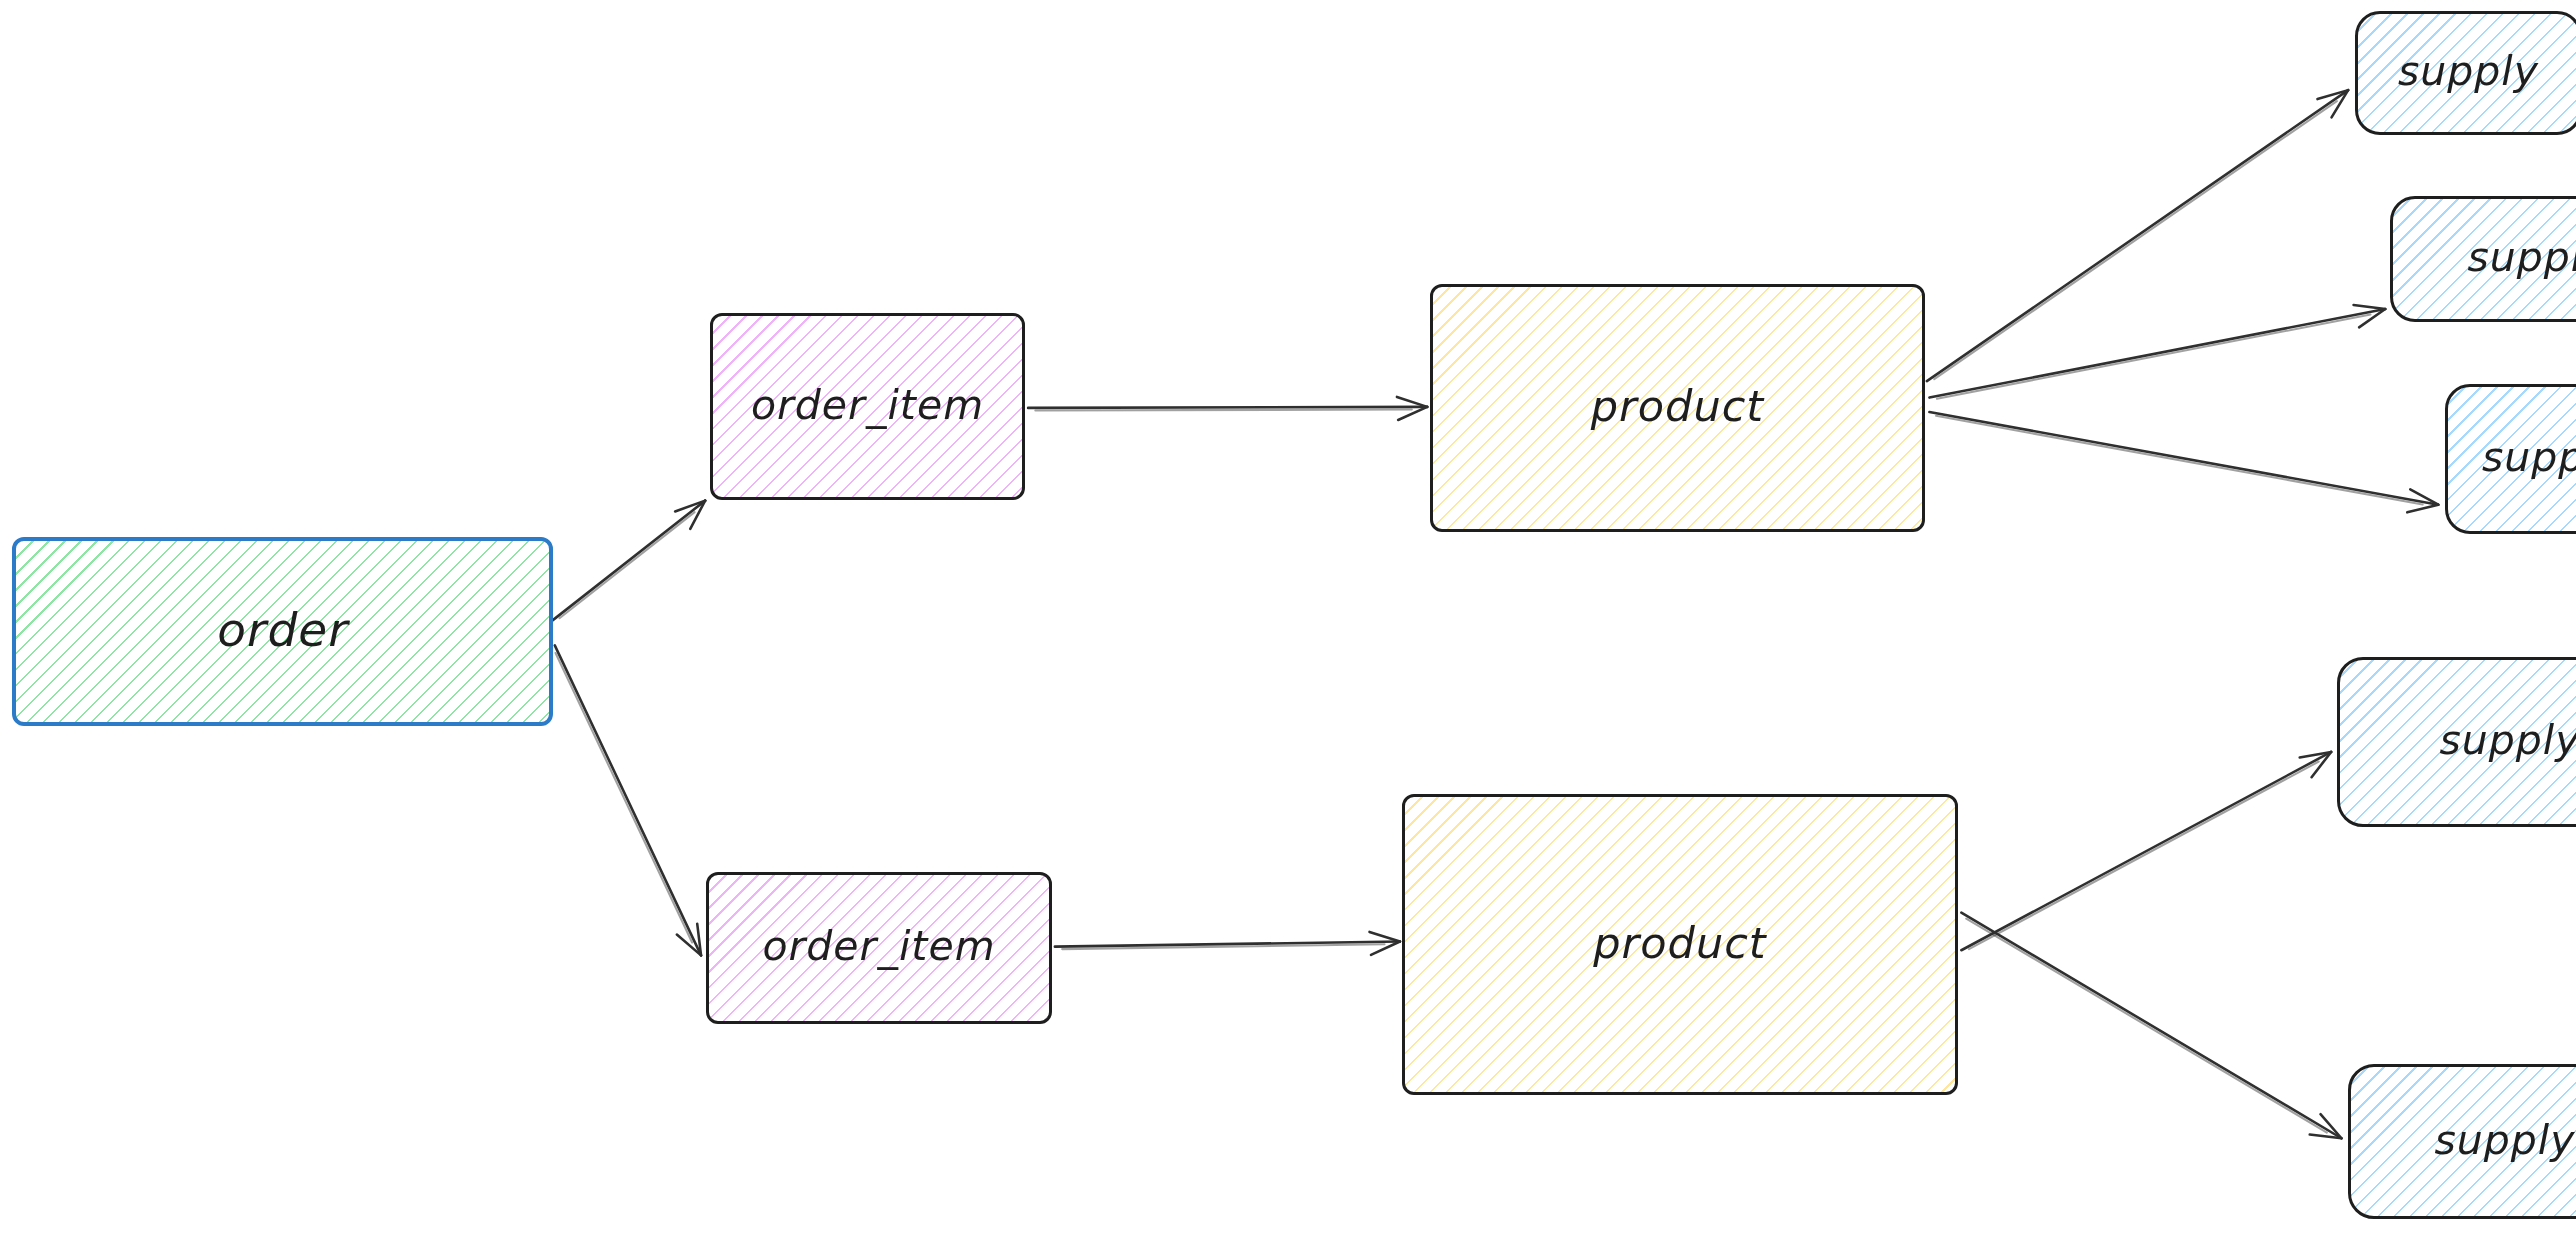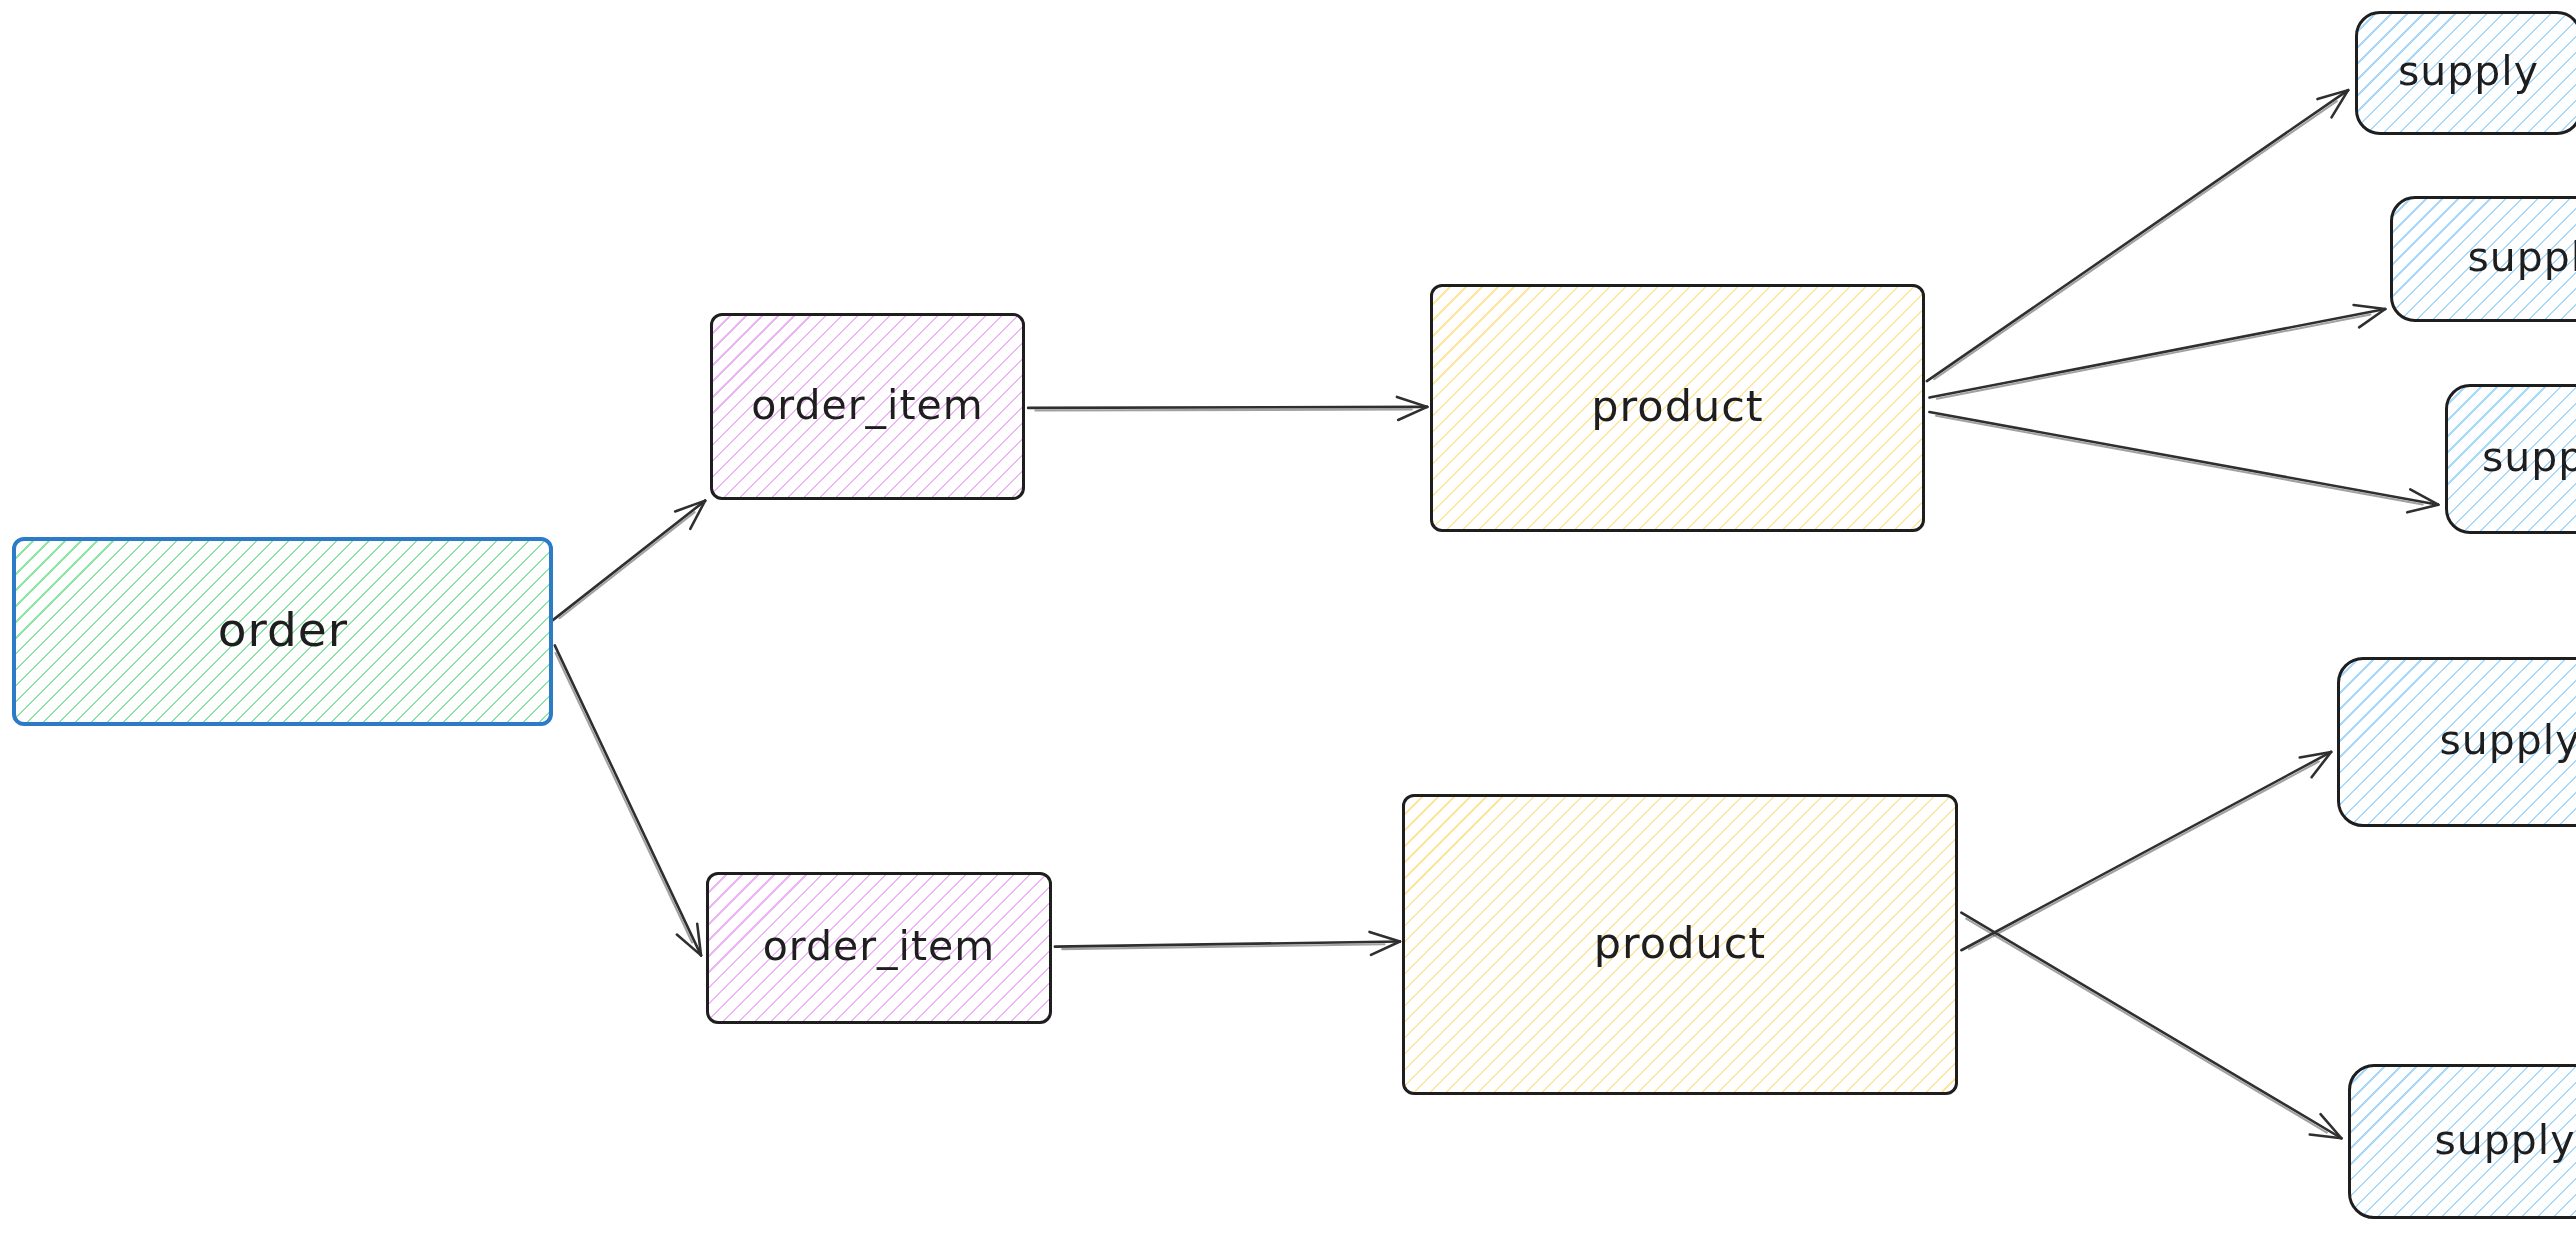--- a/index.html
+++ b/index.html
@@ -35,20 +35,21 @@
     justify-content: center;
     background-color: #ffffff;
     color: #1e1e1e;
     font-size: 41px;
     letter-spacing: 1px;
     z-index: 2;
   }
   .node .lbl {
     transform: translateY(-2.1px);
     white-space: nowrap;
+    font-style: italic;
   }
   
   .n0 { left: 12.4px;   top: 537px; width: 541px; height: 189px; font-size: 47px; border-width: 4.1px; }
   .n1 { left: 710px; top: 313px;  width: 315px;  height: 187px; }
   .n2 { left: 706px; top: 872px; width: 346px;  height: 152px; }
   .n3 { left: 1430px; top: 284px;  width: 495px;  height: 248px; font-size: 43px; }
   .n4 { left: 1402px; top: 794px; width: 556px; height: 301px; font-size: 43px; }
   .n5 { left: 2355px; top: 11.3px;   width: 227px;  height: 124px; border-radius: 25px; }
   .n6 { left: 2390px; top: 196px;  width: 296px;  height: 126px; border-radius: 25px; }
   .n7 { left: 2445px; top: 384px;  width: 215px;  height: 150px; border-radius: 25px; }

